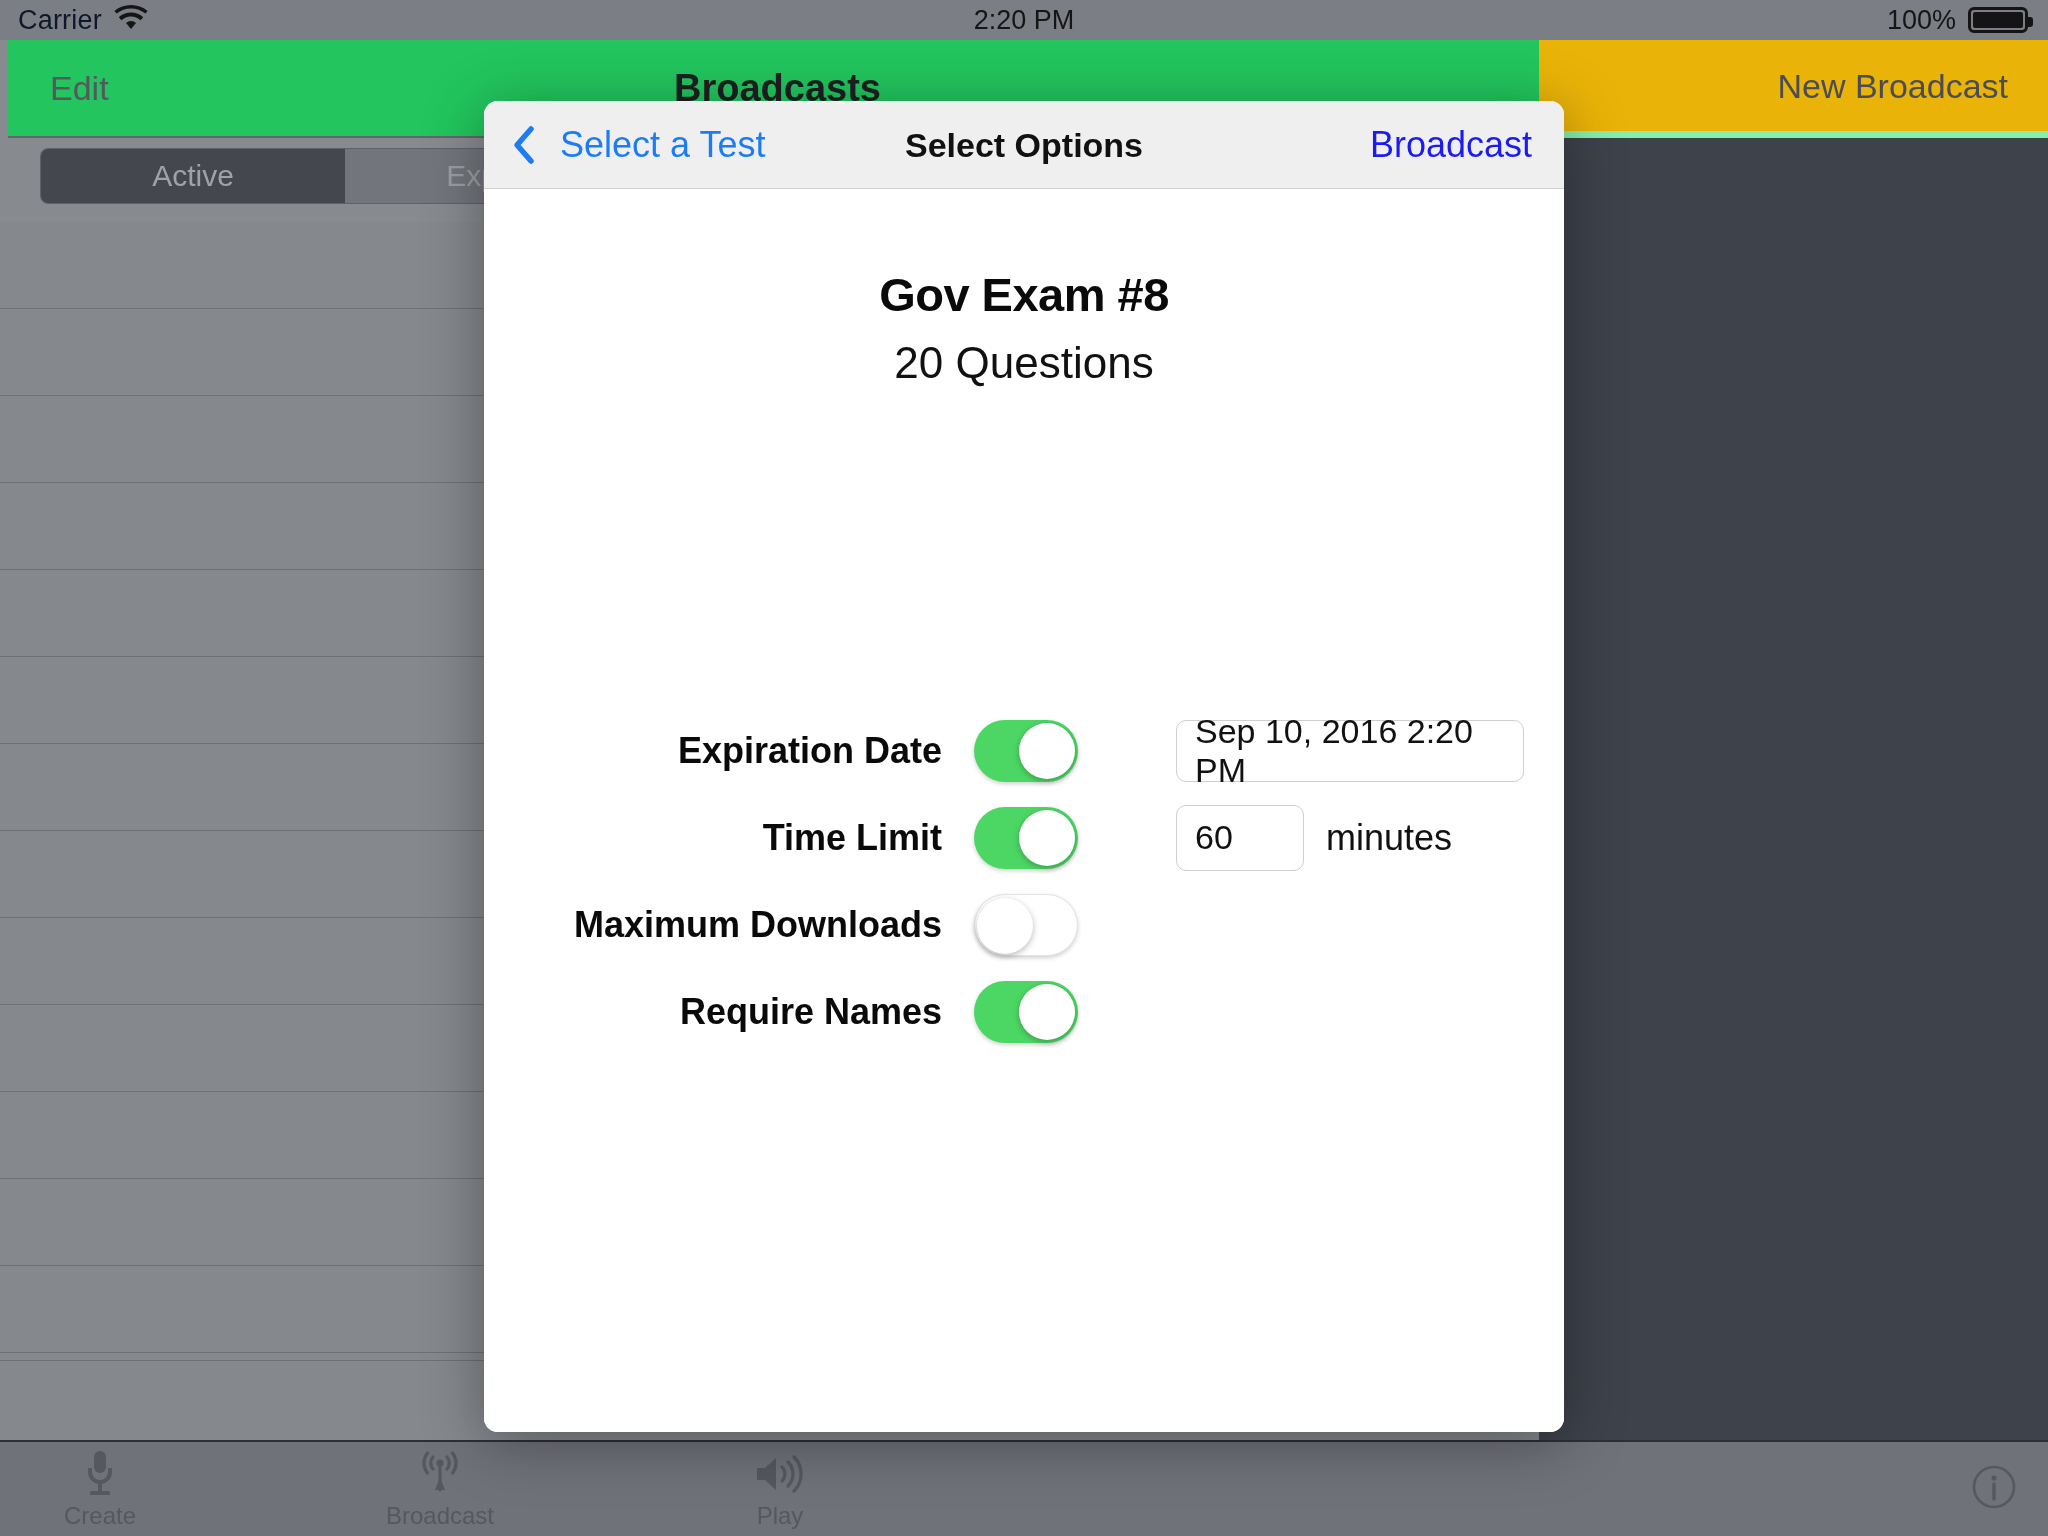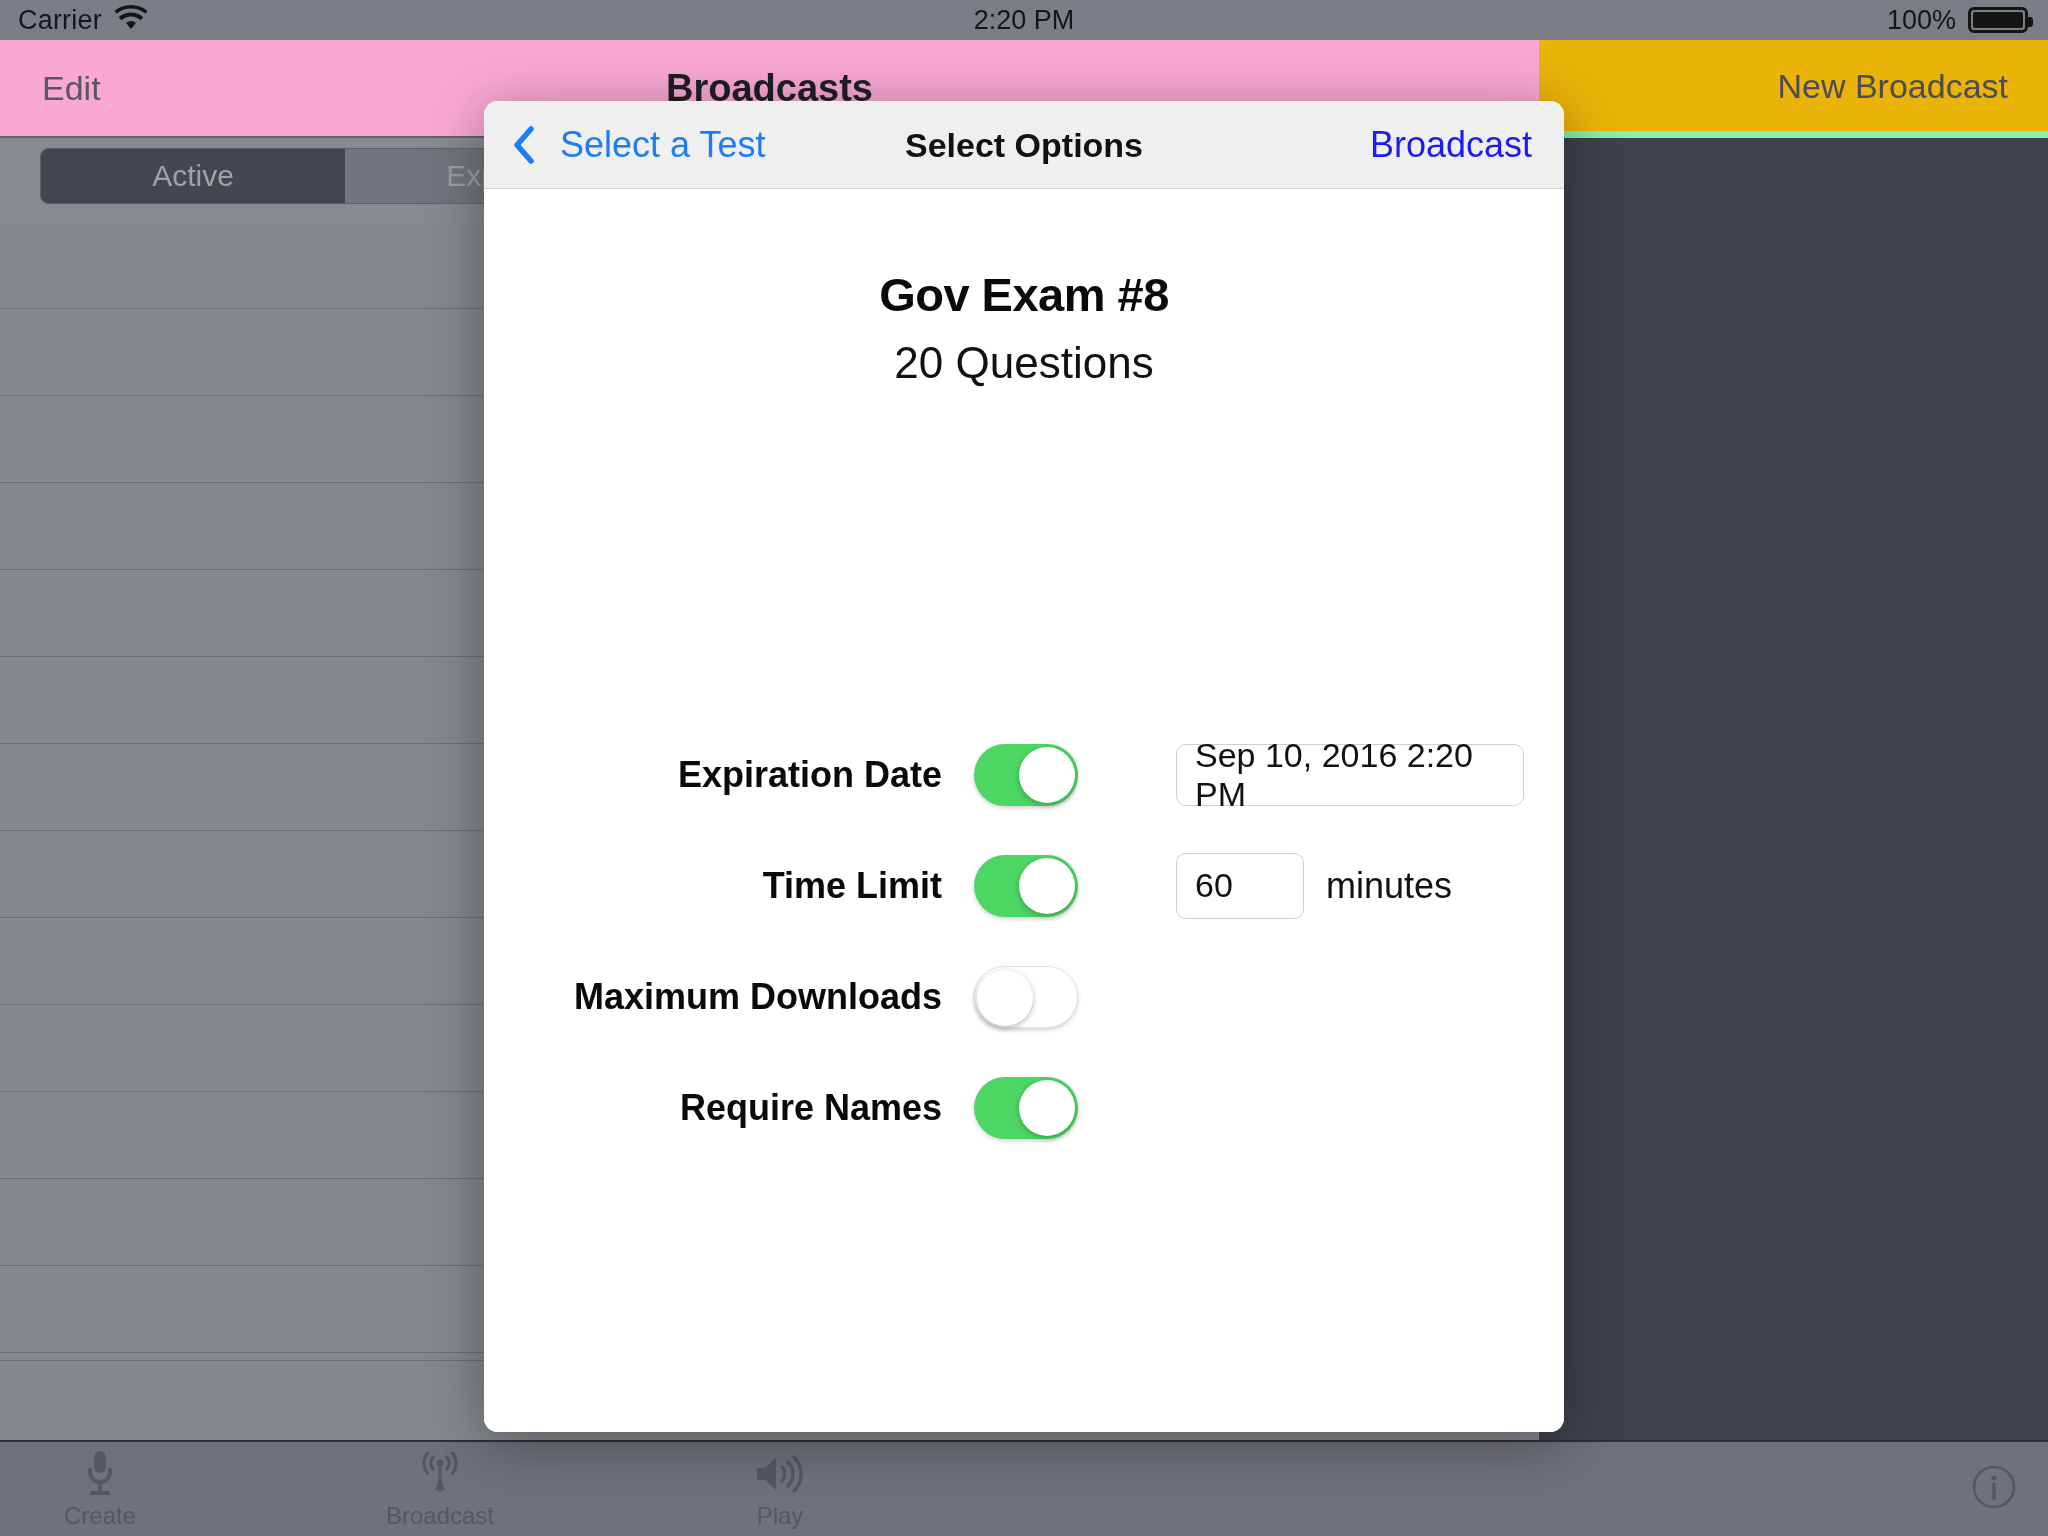--- a/index.html
+++ b/index.html
@@ -41,22 +41,22 @@
     content: ''; position: absolute; left: 2px; top: 2px; bottom: 2px; right: 2px;
     background: #141414; border-radius: 2px;
   }
   .battery::after {
     content: ''; position: absolute; right: -8px; top: 7px;
     width: 5px; height: 10px; background: #141414; border-radius: 0 3px 3px 0;
   }
 
   
   .master-nav {
-    position: absolute; top: 40px; left: 0; width: 1539px; height: 98px;
-    background: #f9a8d4;
+    position: absolute; top: 40px; left: 8px; width: 1539px; height: 98px;
+    background: #22c55e;
     border-bottom: 2px solid #62656b;
   }
   .nav-edit {
     position: absolute; left: 42px; top: 50%; transform: translateY(-50%);
     font-size: 34px; color: #55585e;
   }
   .nav-title {
     position: absolute; left: 0; right: 0; top: 50%; transform: translateY(-50%);
     text-align: center; font-size: 38px; font-weight: bold; color: #1d1f22;
     width: 640px; margin: 0 auto;
@@ -163,21 +163,21 @@
   .exam-sub {
     margin-top: 16px; text-align: center;
     font-size: 44px; color: #111; font-weight: 400;
   }
 
   .options {
     position: absolute; top: 440px; left: 0; width: 100%;
   }
   .opt-row {
     display: flex; align-items: center;
-    height: 87px; margin-bottom: 0; margin-top: 24px;
+    height: 87px; margin-bottom: 0;
   }
   .opt-label {
     width: 490px; text-align: right; padding-right: 32px;
     font-size: 36px; font-weight: bold; color: #0a0a0a;
   }
   .switch {
     position: relative; width: 104px; height: 62px; border-radius: 31px;
     flex: 0 0 auto;
     box-shadow: 0 2px 4px rgba(0,0,0,0.18);
   }

